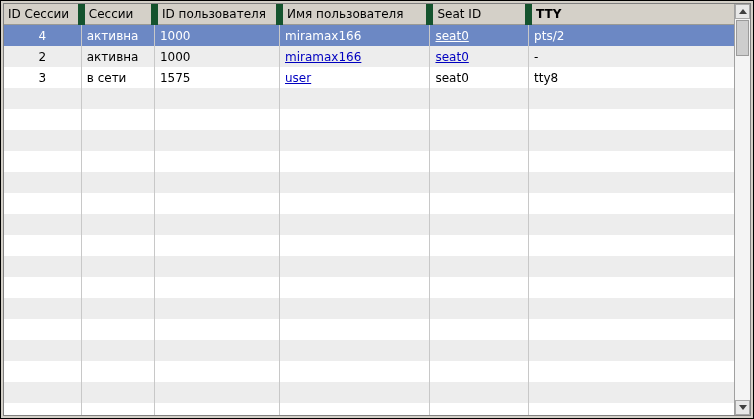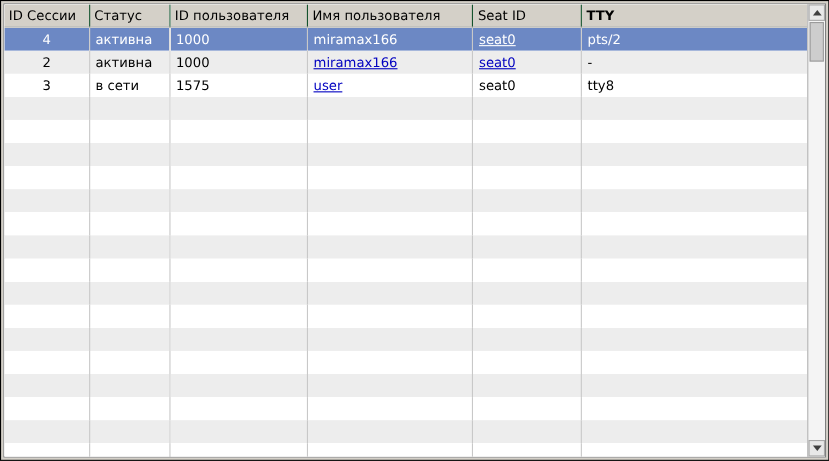--- a/index.html
+++ b/index.html
@@ -48,21 +48,21 @@
     table-layout: fixed;
     width: 100%;
     font-size: 12px;
   }
   table.grid th {
     background: #d4d0c8;
     text-align: left;
     font-weight: normal;
     padding: 2px 4px;
     height: 16px;
-    border-right: 1px solid #14532d;
+    border-right: 7px solid #14532d;
     border-bottom: 1px solid #9a9a94;
     white-space: nowrap;
     overflow: hidden;
     font-family: "DejaVu Sans", sans-serif;
   }
   table.grid th:last-child { border-right: none; font-weight: bold; }
   table.grid td {
     padding: 2px 5px;
     height: 17px;
     border-right: 1px solid #c8c8c8;
@@ -142,21 +142,21 @@
             <col style="width: 76px;">
             <col style="width: 72px;">
             <col style="width: 123px;">
             <col style="width: 148px;">
             <col style="width: 97px;">
             <col style="width: 202px;">
           </colgroup>
         <thead>
           <tr id="header-row">
               <th>ID Сессии</th>
-              <th>Статус</th>
+              <th>Сессии</th>
               <th>ID пользователя</th>
               <th>Имя пользователя</th>
               <th>Seat ID</th>
               <th>TTY</th>
             </tr>
         </thead>
         <tbody id="grid-body">
             <tr class="row-selected">
               <td class="cell-center">4</td>
               <td>активна</td>

